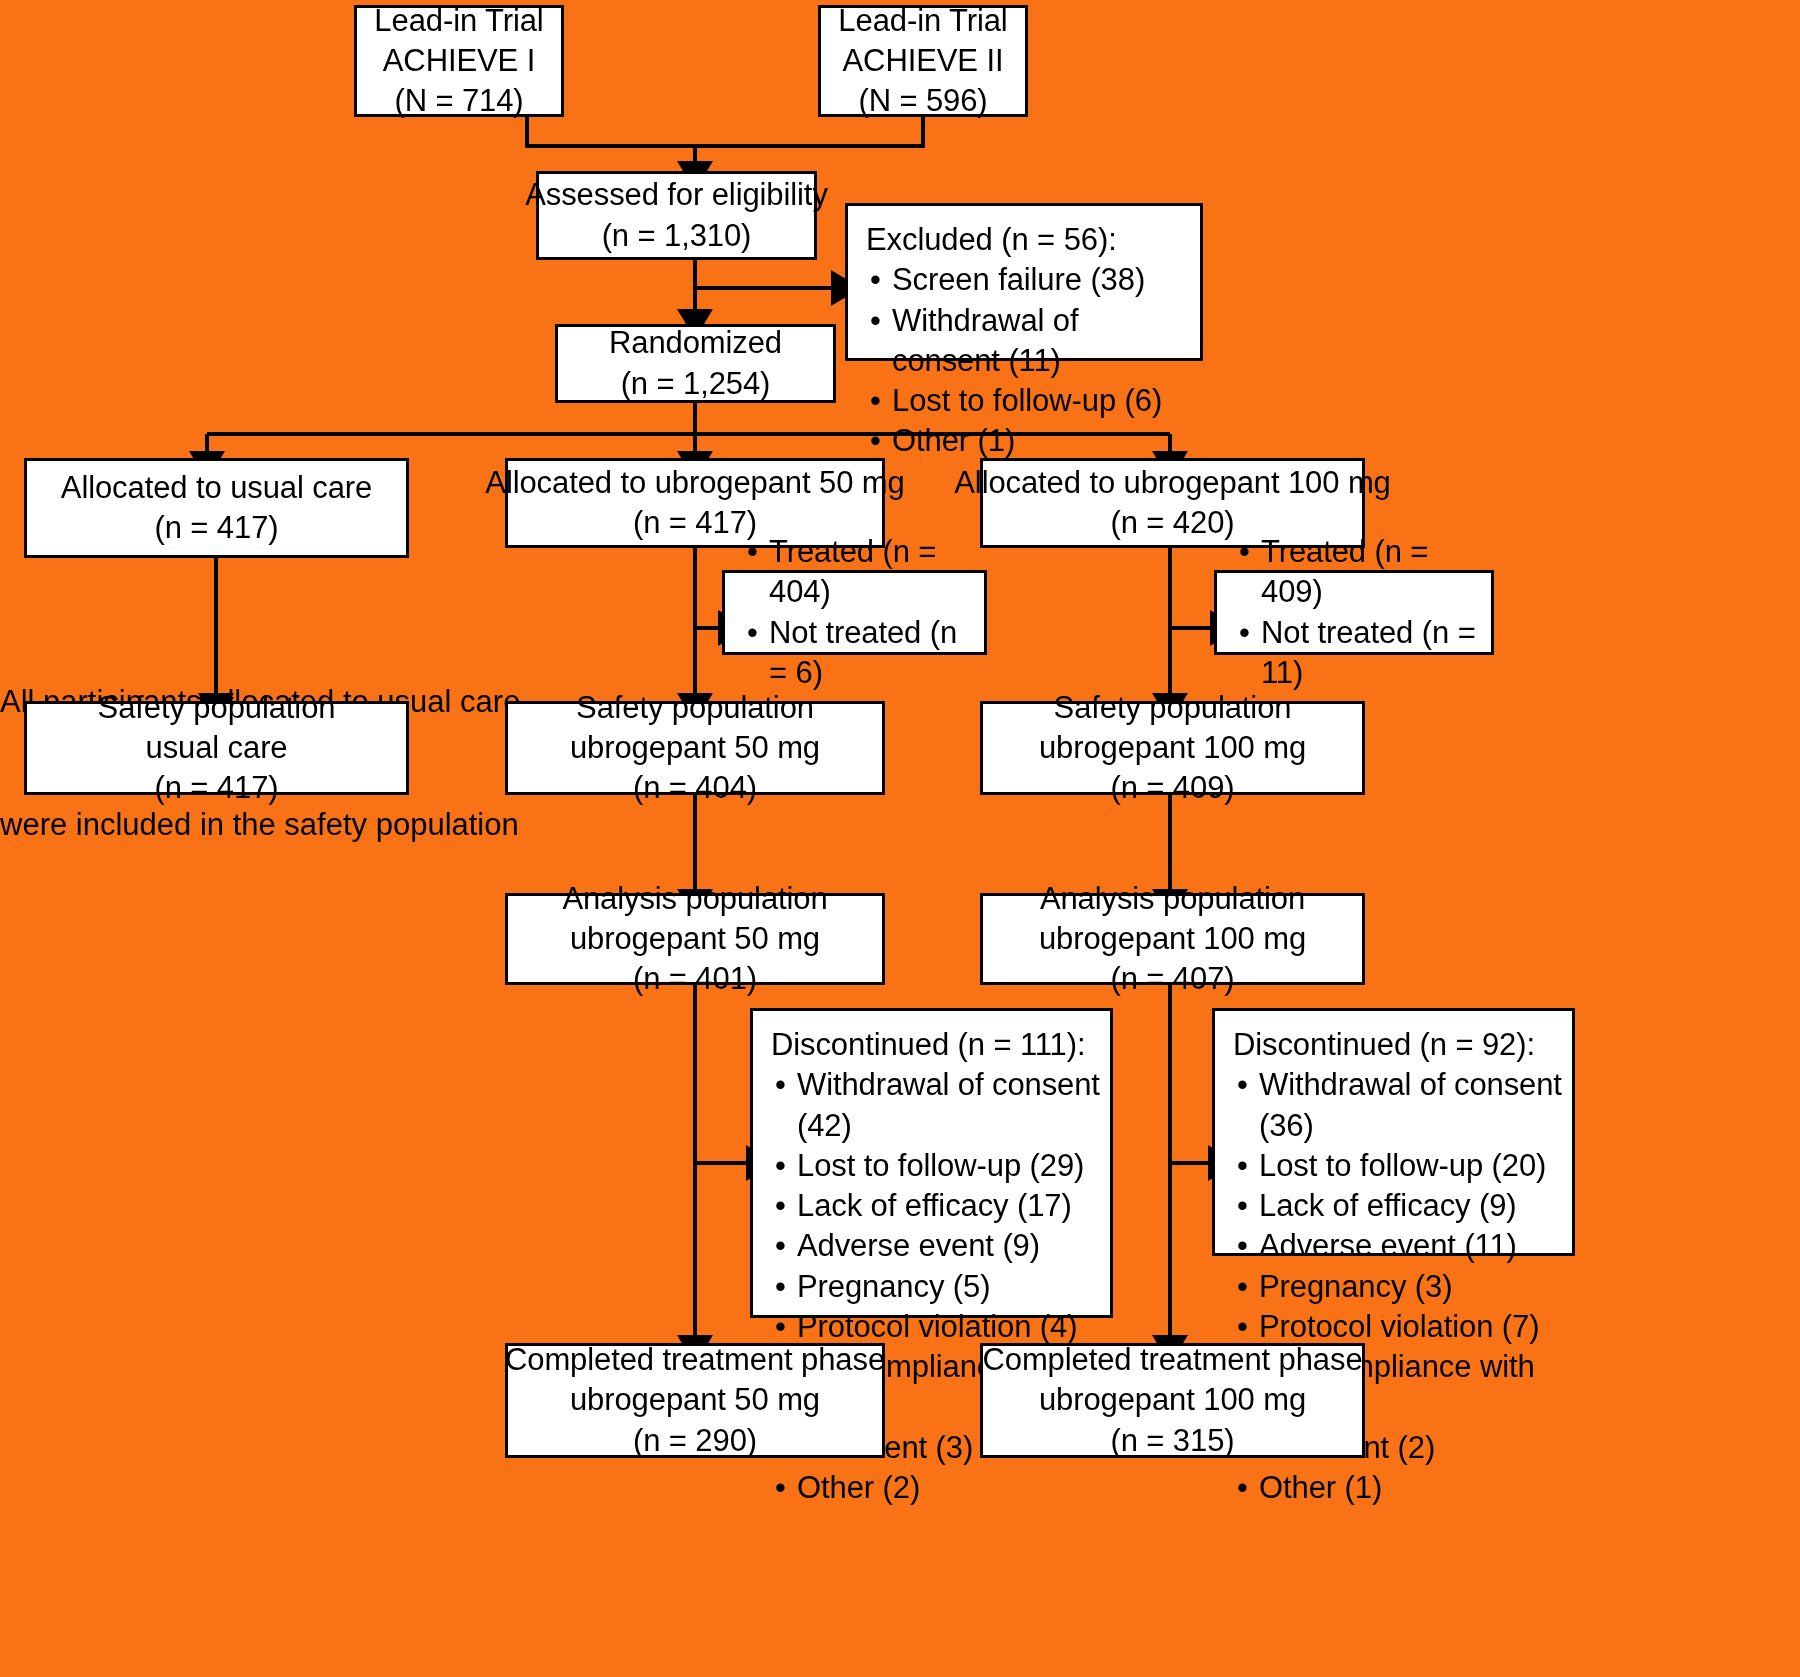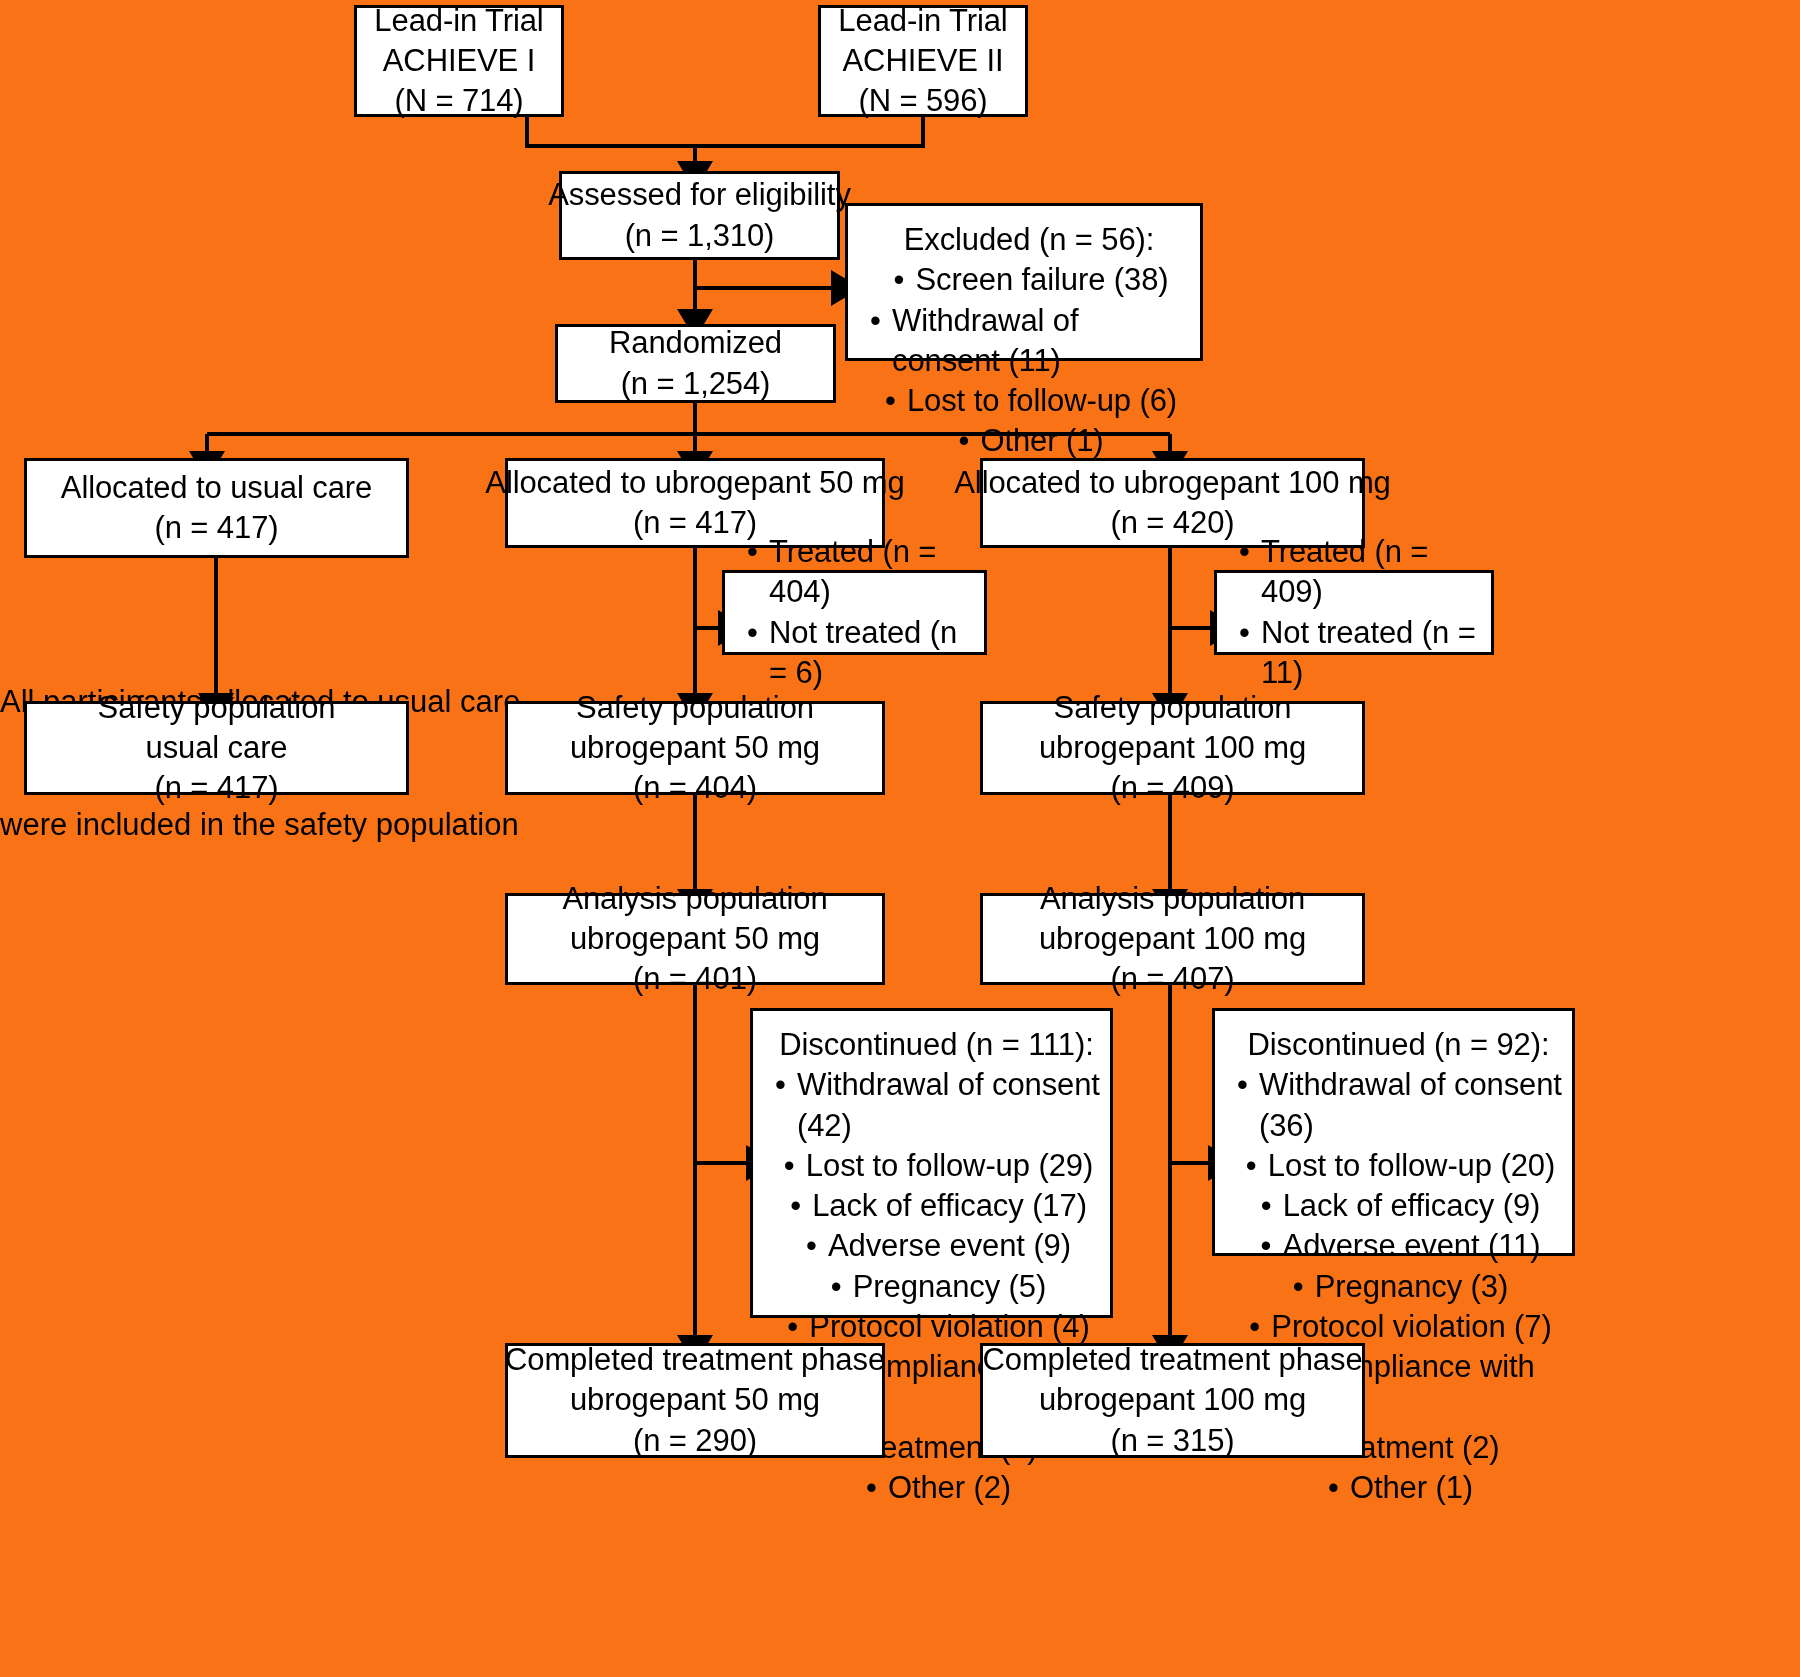--- a/index.html
+++ b/index.html
@@ -34,21 +34,21 @@
     justify-content: center;
     font-size: 31px;
     line-height: 1.30;
     letter-spacing: -0.1px;
   }
   .node.center {
     align-items: center;
     text-align: center;
   }
   .node.listbox {
-    align-items: center;
+    align-items: flex-start;
     text-align: left;
     padding-left: 18px;
     padding-right: 8px;
     justify-content: flex-start;
     padding-top: 14px;
   }
   .node .line {
     white-space: pre;
   }
   .bullet-line {
@@ -139,21 +139,21 @@
     <span class="line">ACHIEVE I</span>
     <span class="line">(N = 714)</span>
   </div>
 
   <div class="node center" style="left:818px; top:5px; width:210px; height:112px;">
     <span class="line">Lead-in Trial</span>
     <span class="line">ACHIEVE II</span>
     <span class="line">(N = 596)</span>
   </div>
 
-  <div class="node center" style="left:559px; top:171px; width:281px; height:89px;">
+  <div class="node center" style="left:536px; top:171px; width:281px; height:89px;">
     <span class="line">Assessed for eligibility</span>
     <span class="line">(n = 1,310)</span>
   </div>
 
   <div class="node listbox" style="left:845px; top:203px; width:358px; height:158px;">
     <span class="plain-line">Excluded (n = 56):</span>
     <span class="bullet-line">Screen failure (38)</span>
     <span class="bullet-line">Withdrawal of consent (11)</span>
     <span class="bullet-line">Lost to follow-up (6)</span>
     <span class="bullet-line">Other (1)</span>

